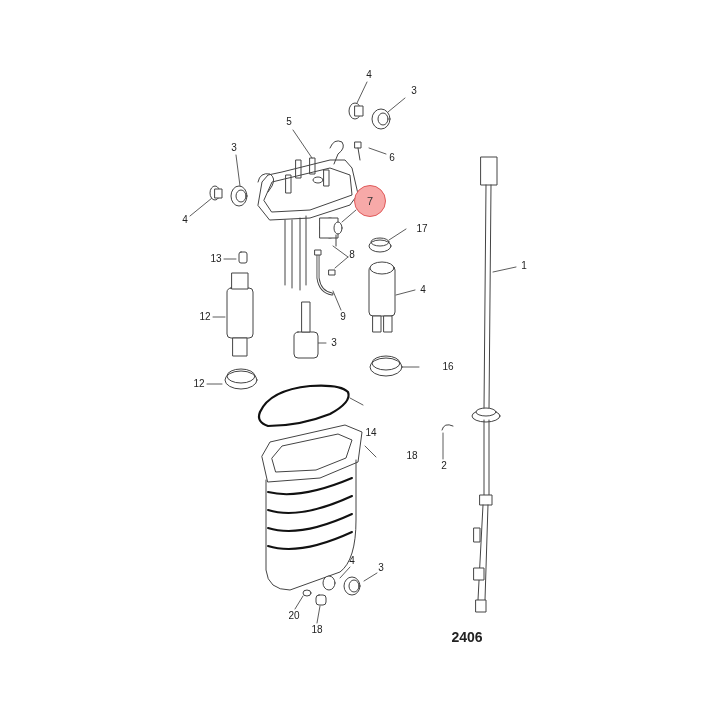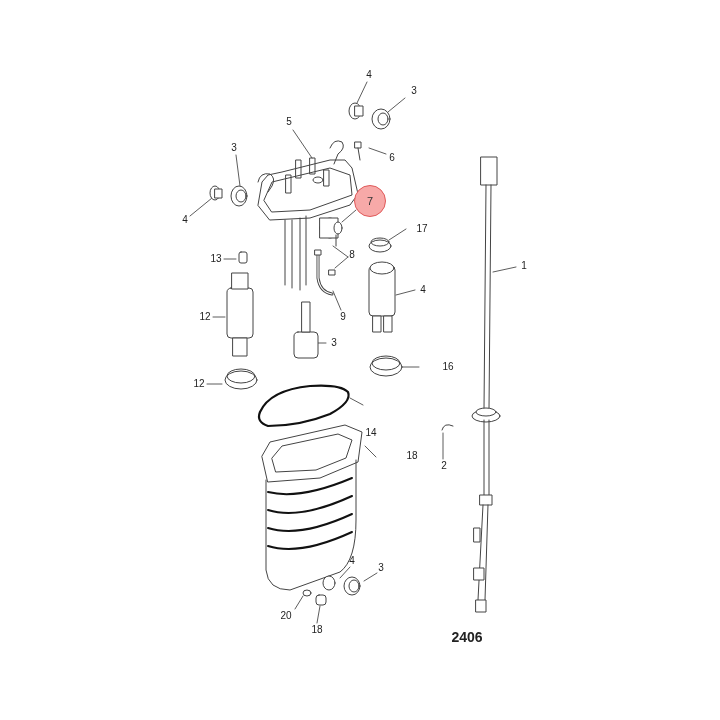--- a/index.html
+++ b/index.html
@@ -203,17 +203,17 @@
     <div class="callout" style="left: 343px; top: 317px;">9</div>
     <div class="callout" style="left: 205px; top: 317px;">12</div>
     <div class="callout" style="left: 334px; top: 343px;">3</div>
     <div class="callout" style="left: 428px; top: 367px; margin-left: 20px;">16</div>
     <div class="callout" style="left: 199px; top: 384px;">12</div>
     <div class="callout" style="left: 371px; top: 405px; margin-top: 28px;">14</div>
     <div class="callout" style="left: 384px; top: 456px; margin-left: 28px;">18</div>
     <div class="callout" style="left: 444px; top: 466px;">2</div>
     <div class="callout" style="left: 352px; top: 561px;">4</div>
     <div class="callout" style="left: 381px; top: 568px;">3</div>
-    <div class="callout" style="left: 286px; top: 616px;">20</div>
+    <div class="callout" style="left: 294px; top: 616px;">20</div>
     <div class="callout" style="left: 317px; top: 630px;">18</div>
   </div>
 
 <div class="figno" style="left:467px; top:637px;">2406</div>
 
 </body></html>

